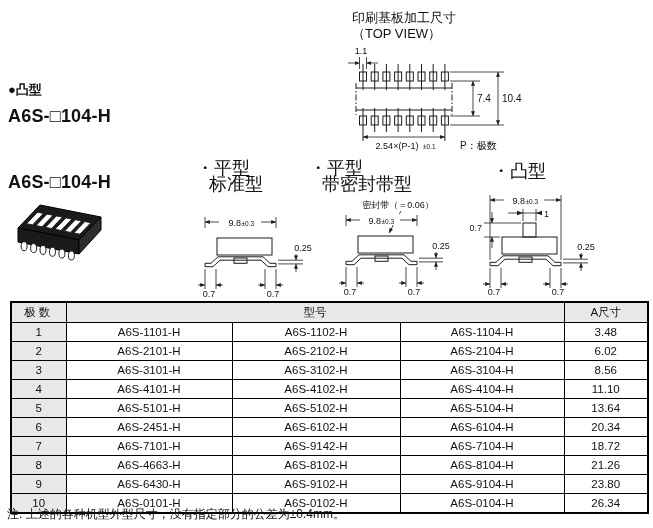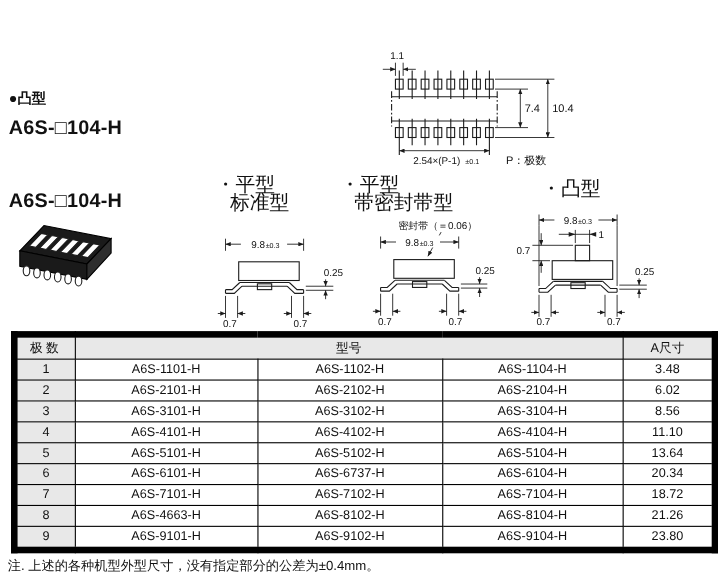--- a/index.html
+++ b/index.html
@@ -19,33 +19,37 @@
   svg .fw{fill:#fff;stroke:#1c1c1c;stroke-width:1;}
   svg .fdark{fill:#1a1a1a;stroke:#000;stroke-width:1;}
   svg .arrfill{fill:#1c1c1c;stroke:none;}
   svg text{fill:#111;font-family:"Liberation Sans","DejaVu Sans",sans-serif;}
   .dt{font-size:9px;}
   .dts{font-size:6.5px;}
   .dtm{font-size:10px;}
   .dtc{font-size:10px;}
   
   table.spec{position:absolute;left:10px;top:301px;width:637px;border-collapse:collapse;
-             table-layout:fixed;font-size:11.5px;border:6px solid #000000;}
+             table-layout:fixed;font-size:11.5px;border:2px solid #000000;}
   table.spec td,table.spec th{border:1px solid #000;text-align:center;vertical-align:middle;
              padding:0;height:18px;font-weight:normal;overflow:hidden;white-space:nowrap;}
   table.spec tr.hd th{height:19px;background:#e8e8e8;}
   table.spec td.poles{background:#e8e8e8;}
   th.sp{letter-spacing:3px;}
   .note{position:absolute;left:7px;top:506px;font-size:12px;}
 </style>
 </head>
 <body>
 
 <div class="page">
 
+  <div class="abs t13" style="left:352px;top:10px;">
+    <div>印刷基板加工尺寸</div>
+    <div>（TOP VIEW）</div>
+  </div>
 
   <svg class="abs" style="left:340px;top:44px;" width="310" height="112" viewBox="0 0 310 112">
     <defs>
       <marker id="arrP" markerWidth="6" markerHeight="5" refX="6" refY="2.5" orient="auto-start-reverse">
         <path d="M0,0 L6,2.5 L0,5 Z" fill="#1c1c1c"></path>
       </marker>
     </defs>
 
     <g>
       <line class="ln" x1="23" y1="20" x2="23" y2="46"></line>
@@ -371,44 +375,51 @@
     </tr>
     <tr>
       <td class="poles">5</td>
       <td>A6S-5101-H</td>
       <td>A6S-5102-H</td>
       <td>A6S-5104-H</td>
       <td>13.64</td>
     </tr>
     <tr>
       <td class="poles">6</td>
-      <td>A6S-6101-H</td>
-      <td>A6S-6737-H</td>
+      <td>A6S-2451-H</td>
+      <td>A6S-6102-H</td>
       <td>A6S-6104-H</td>
       <td>20.34</td>
     </tr>
     <tr>
       <td class="poles">7</td>
       <td>A6S-7101-H</td>
-      <td>A6S-7102-H</td>
+      <td>A6S-9142-H</td>
       <td>A6S-7104-H</td>
       <td>18.72</td>
     </tr>
     <tr>
       <td class="poles">8</td>
       <td>A6S-4663-H</td>
       <td>A6S-8102-H</td>
       <td>A6S-8104-H</td>
       <td>21.26</td>
     </tr>
     <tr>
       <td class="poles">9</td>
-      <td>A6S-9101-H</td>
+      <td>A6S-6430-H</td>
       <td>A6S-9102-H</td>
       <td>A6S-9104-H</td>
       <td>23.80</td>
     </tr>
+    <tr>
+      <td class="poles">10</td>
+      <td>A6S-0101-H</td>
+      <td>A6S-0102-H</td>
+      <td>A6S-0104-H</td>
+      <td>26.34</td>
+    </tr>
   </tbody>
     </table>
 
   <div class="note">注. 上述的各种机型外型尺寸，没有指定部分的公差为±0.4mm。</div>
 
 </div>
 
 </body></html>

